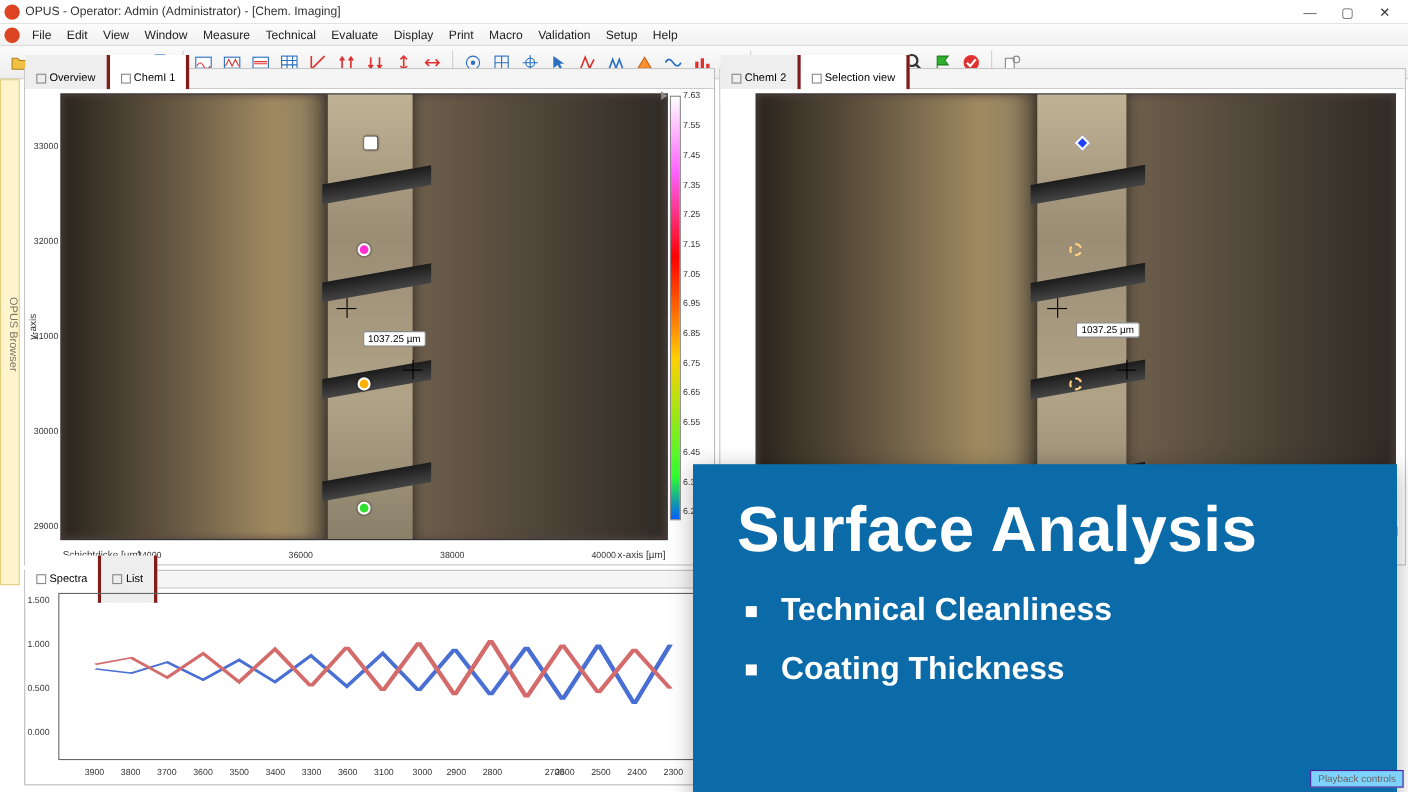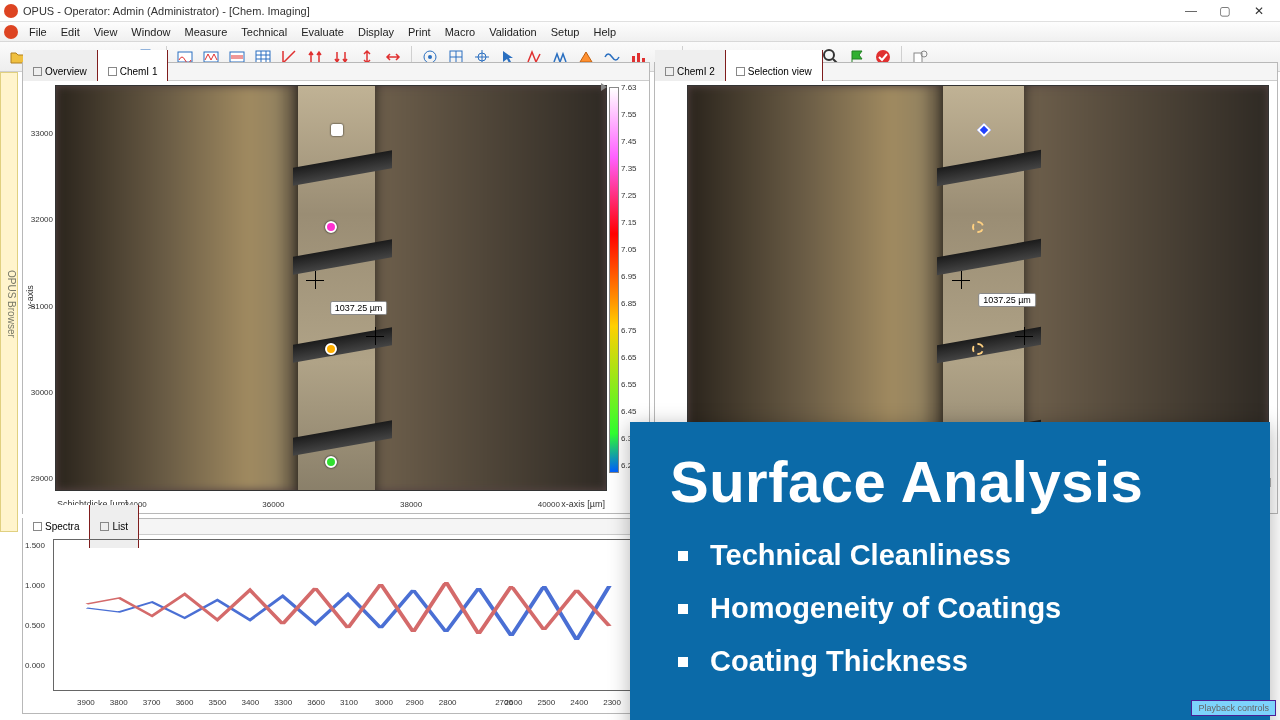--- a/index.html
+++ b/index.html
@@ -29,21 +29,21 @@
 
 
 .main { position: absolute; top: 62px; left: 20px; right: 0; bottom: 0; }
 
 
 .imgpanel { position: absolute; background: #fff; border: 1px solid #b8b8b8; }
 .imgpanel.left { left: 2px; top: 0; width: 628px; height: 452px; }
 .imgpanel.right { left: 634px; top: 0; width: 624px; height: 452px; }
 
 .tabstrip { height: 18px; background: #f5f5f5; border-bottom: 1px solid #ccc; display: flex; align-items: center; font-size: 10px; }
-.tab { padding: 16px 10px; border-right: 1px solid #7f1d1d; background: #fff; cursor: pointer; display: flex; align-items: center; gap: 3px; }
+.tab { padding: 16px 10px; border-right: 3px solid #7f1d1d; background: #fff; cursor: pointer; display: flex; align-items: center; gap: 3px; }
 .tab.inactive { background: #eee; }
 .tab .tico { width: 9px; height: 9px; border: 1px solid #888; }
 
 .imgarea { position: relative; width: 100%; height: calc(100% - 18px); background: #fff; }
 .axisframe { position: absolute; left: 32px; top: 4px; right: 42px; bottom: 22px; border: 1px solid #333; background: #544; overflow: hidden; }
 .axisframe.rght { right: 8px; }
 
 
 .bg-blur { position: absolute; inset: 0; background: linear-gradient(90deg,#2a241c 0%,#6a5c45 20%,#a08a60 35%,#948360 40%,#38312a 46%,#6b5d4a 60%,#2f2a24 100%); filter: blur(4px); }
 .beam { position: absolute; left: 44%; top: -5%; width: 14%; height: 110%; background: linear-gradient(180deg,#c6b89a,#9a8d74,#b0a387,#847a65); box-shadow: 0 0 10px rgba(0,0,0,.5); }
@@ -448,20 +448,19 @@
         <div class="ptk" style="bottom: 6px; left: 523.333px; transform: translateX(-50%);">2500</div>
         <div class="ptk" style="bottom: 6px; left: 556.222px; transform: translateX(-50%);">2400</div>
         <div class="ptk" style="bottom: 6px; left: 589.111px; transform: translateX(-50%);">2300</div>
       </div>
   </div>
 
   <div class="overlay">
     <h1>Surface Analysis</h1>
     <ul>
       <li>Technical Cleanliness</li>
-      <li>Homogeneity of Coatings</li>
       <li>Coating Thickness</li>
     </ul>
   </div>
 
   <div class="playback">Playback controls</div>
 
 </div>
 
 </body></html>

